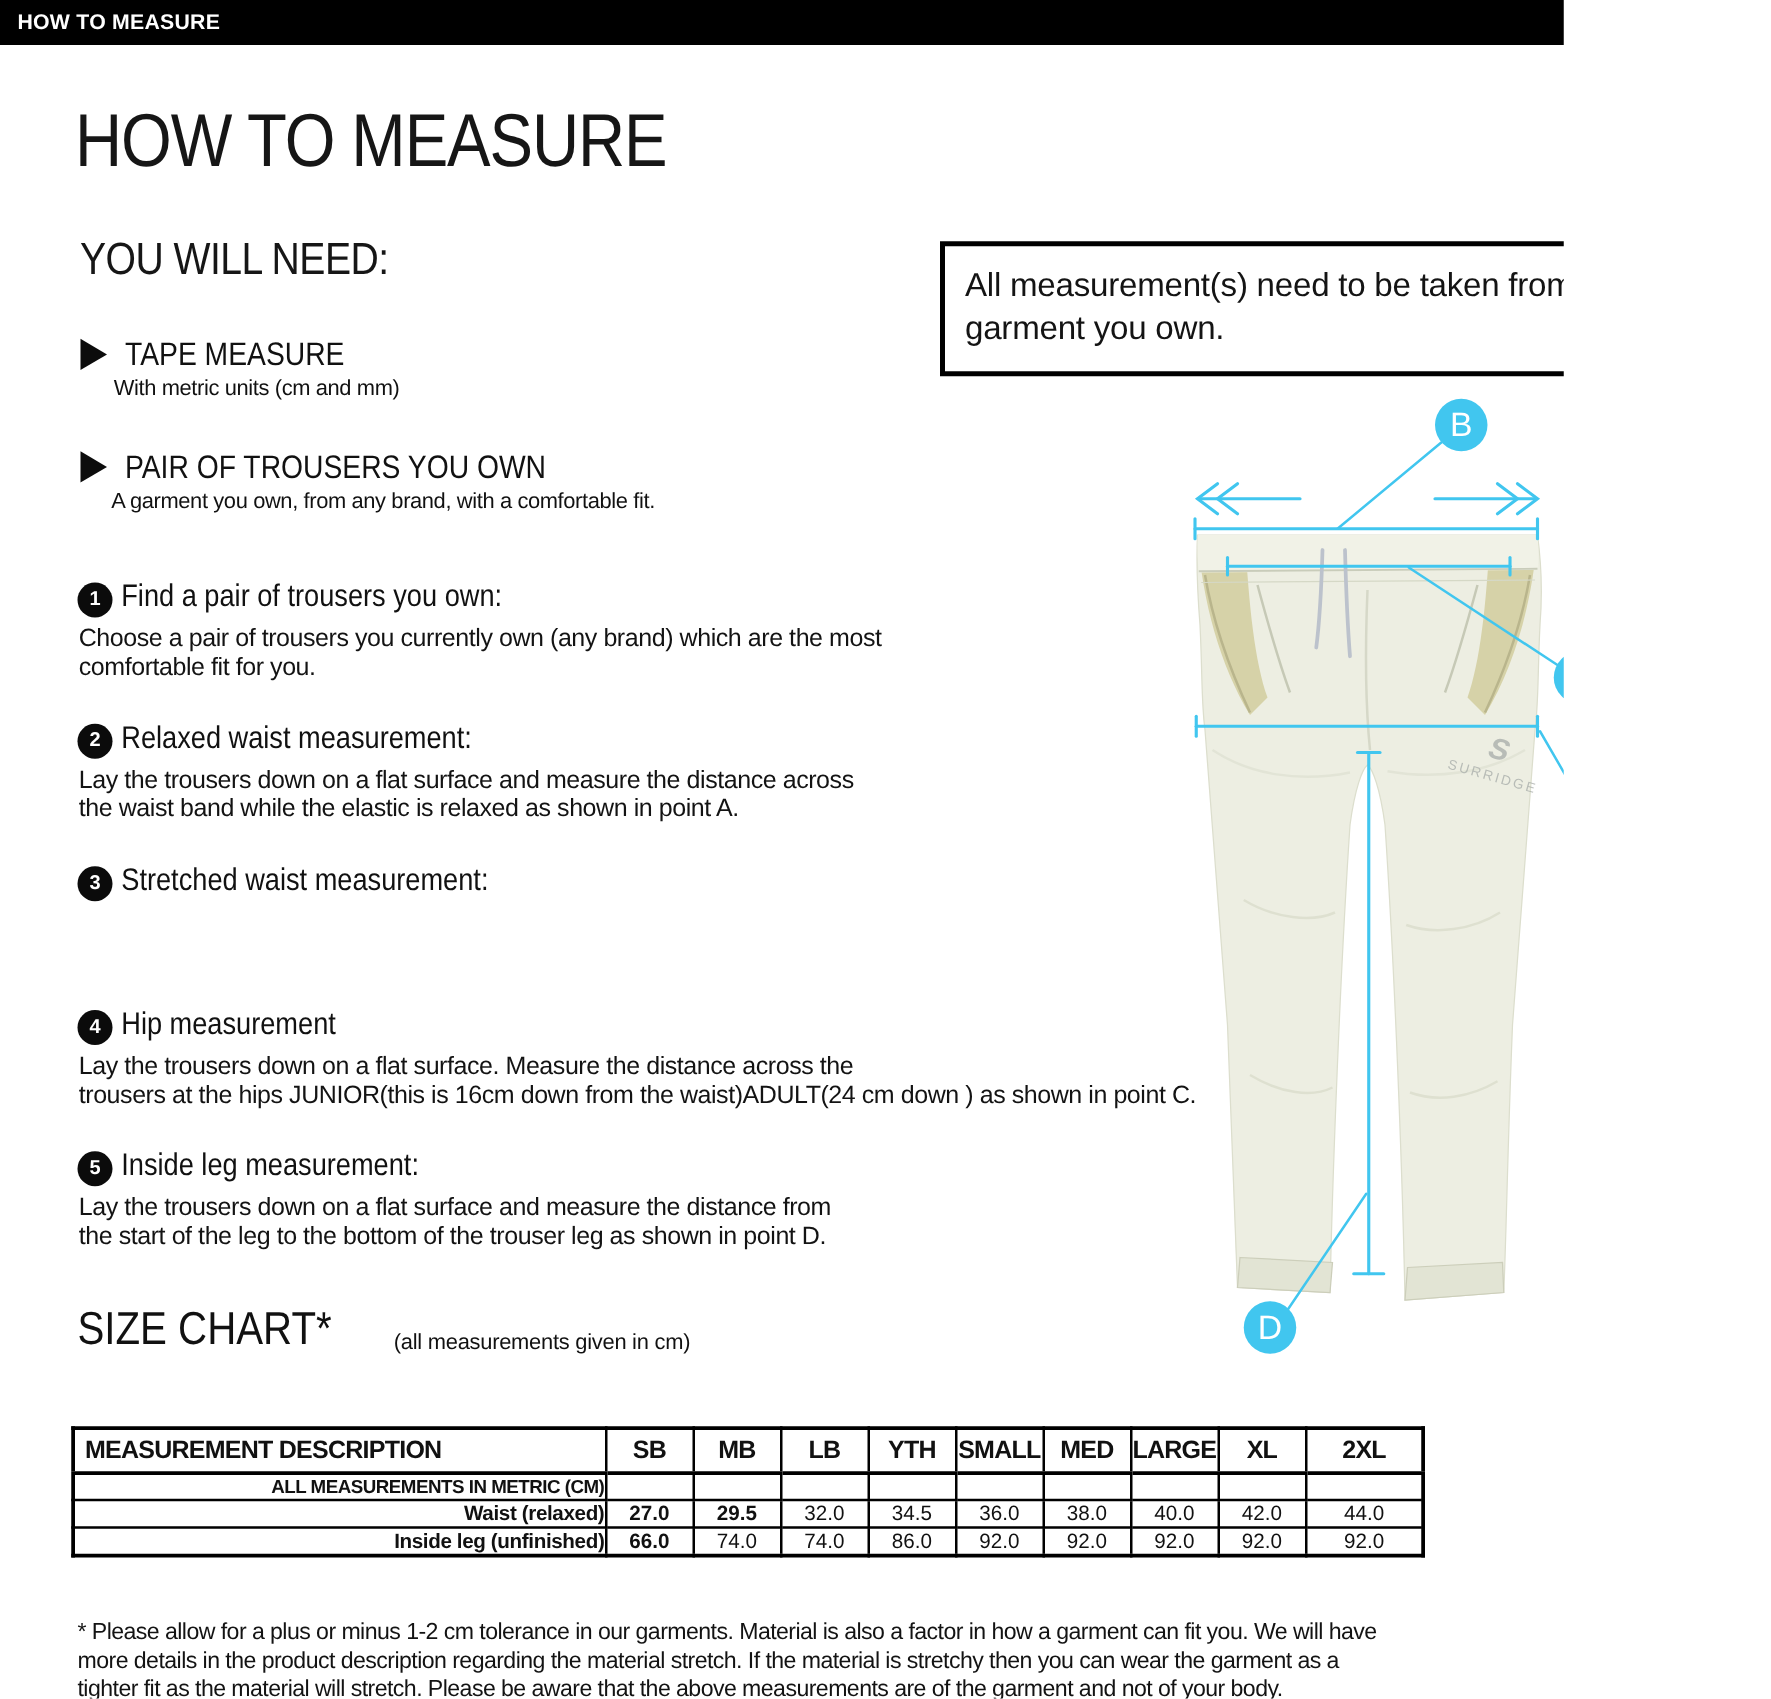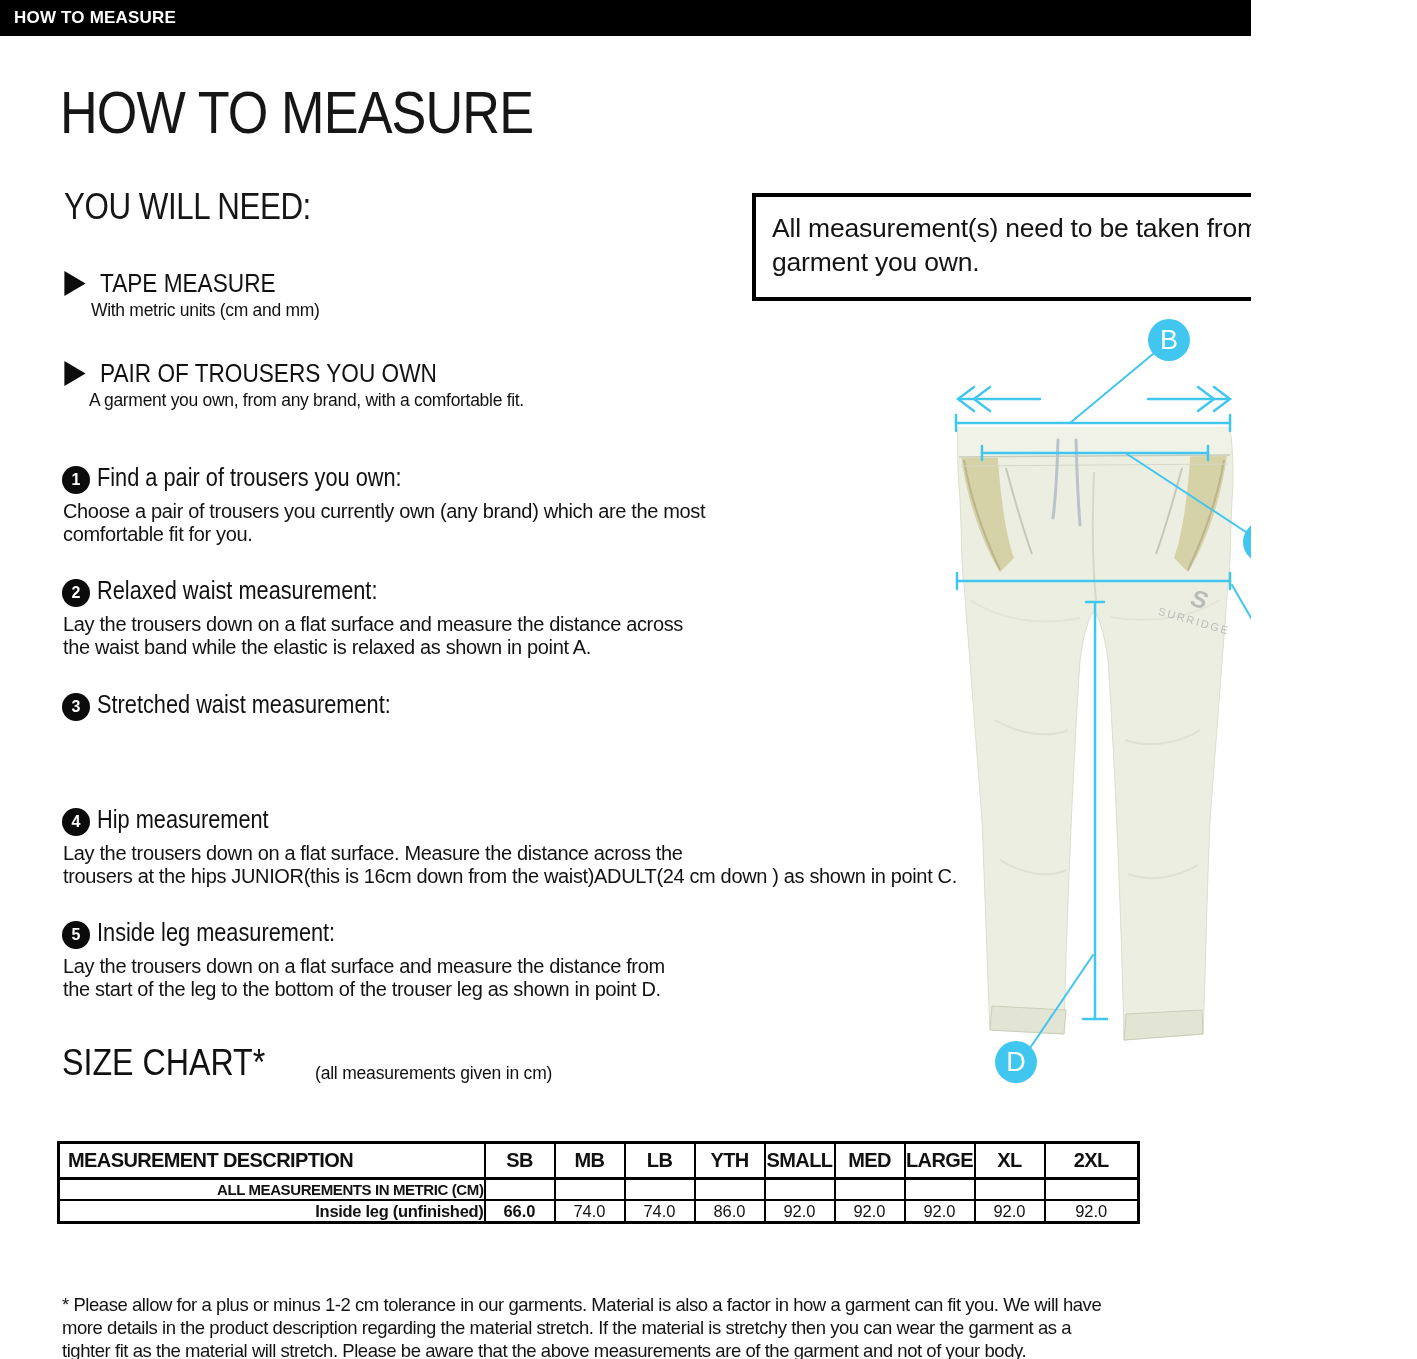--- a/index.html
+++ b/index.html
@@ -260,20 +260,32 @@
         <td></td>
         <td></td>
         <td></td>
         <td></td>
         <td></td>
         <td></td>
         <td></td>
         <td></td>
         <td></td>
       </tr>
+    <tr>
+          <td class="desc">Waist (relaxed)</td>
+          <td class="bold">27.0</td>
+          <td class="bold">29.5</td>
+          <td>32.0</td>
+          <td>34.5</td>
+          <td>36.0</td>
+          <td>38.0</td>
+          <td>40.0</td>
+          <td>42.0</td>
+          <td>44.0</td>
+        </tr>
         <tr>
           <td class="desc">Inside leg (unfinished)</td>
           <td class="bold">66.0</td>
           <td>74.0</td>
           <td>74.0</td>
           <td>86.0</td>
           <td>92.0</td>
           <td>92.0</td>
           <td>92.0</td>
           <td>92.0</td>

